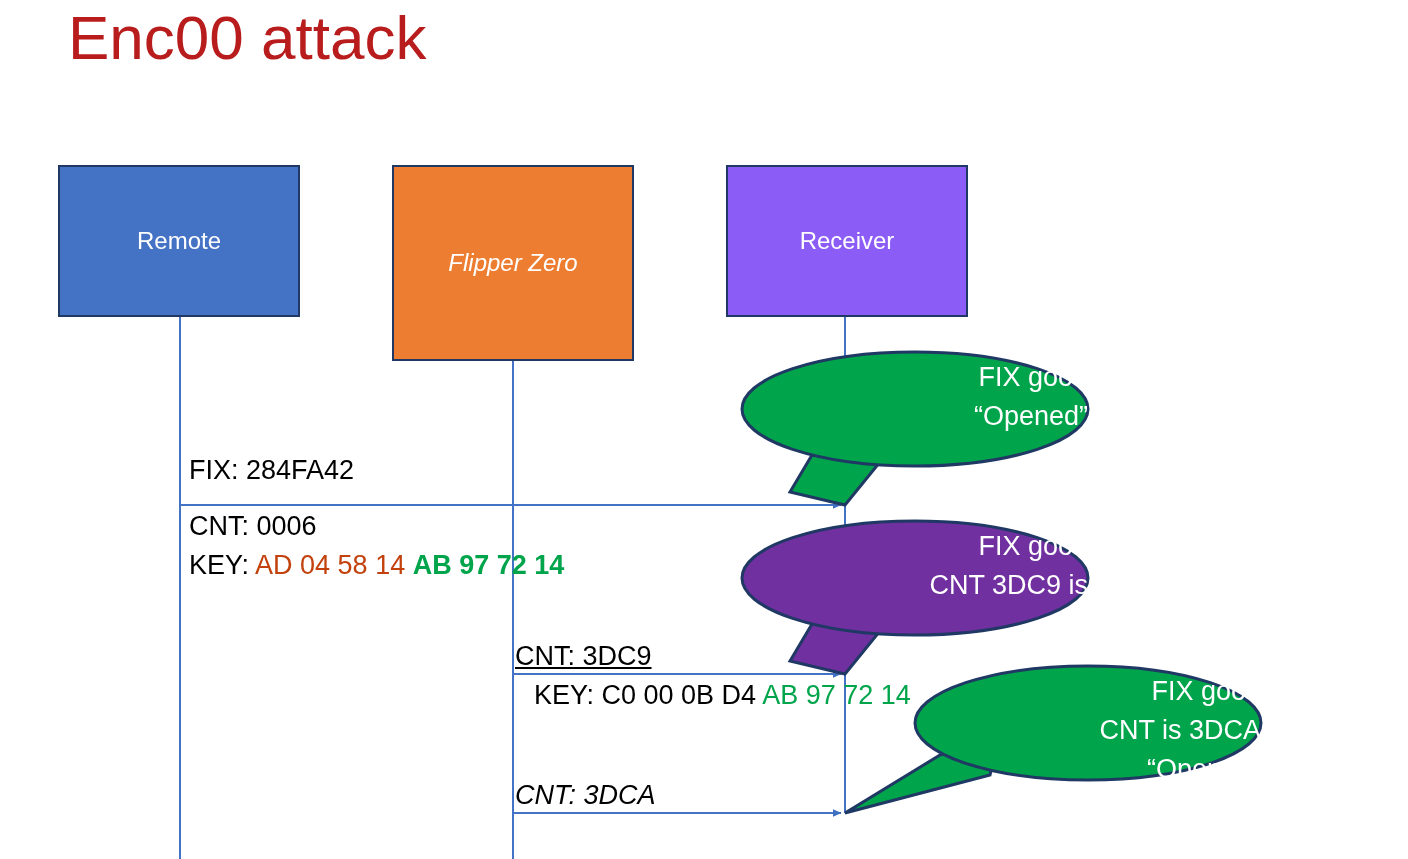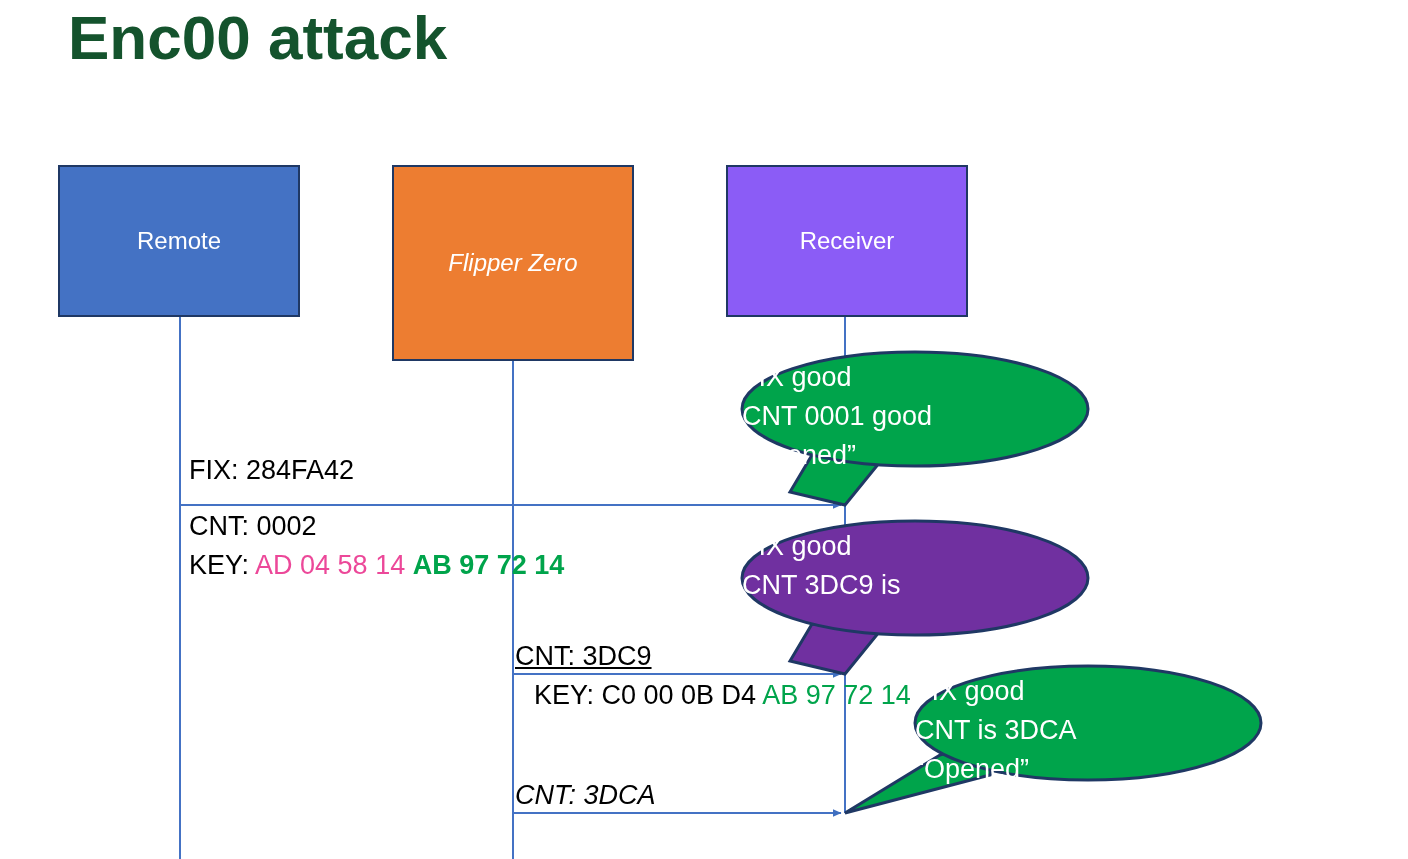--- a/index.html
+++ b/index.html
@@ -22,22 +22,22 @@
     left: 0;
     top: 0;
     width: 1408px;
     height: 859px;
   }
   .title {
     position: absolute;
     left: 68px;
     top: 2px;
     font-size: 62px;
-    font-weight: 700;
-    color: #14532d;
+    font-weight: 400;
+    color: #b91c1c;
     letter-spacing: 0px;
     white-space: nowrap;
   }
   .actor-box {
     position: absolute;
     border: 2px solid #1F3864;
     box-sizing: border-box;
     display: flex;
     align-items: center;
     justify-content: center;
@@ -49,34 +49,34 @@
     white-space: nowrap;
   }
   .msg-label {
     position: absolute;
     font-size: 27px;
     color: #000000;
     white-space: nowrap;
     line-height: 1.12;
   }
   .msg-label .red {
-    color: #ec4899;
+    color: #c2410c;
   }
   .msg-label .green-b {
     color: #00A44B;
     font-weight: bold;
   }
   .msg-label .green {
     color: #00A44B;
   }
   .bubble-text {
     position: absolute;
     color: #ffffff;
     font-size: 27px;
-    text-align: left;
+    text-align: right;
     line-height: 1.45;
     white-space: nowrap;
     pointer-events: none;
   }
 </style>
 </head>
 <body>
 
 <div id="slide">
 
@@ -123,38 +123,37 @@
   <div class="actor-box" style="left:392px; top:165px; width:242px; height:196px; background:#ED7D31;font-style:italic;">
     <span class="actor-label">Flipper Zero</span>
   </div>
 
   <div class="actor-box" style="left:726px; top:165px; width:242px; height:152px; background:#8b5cf6;">
     <span class="actor-label">Receiver</span>
   </div>
 
   <div class="msg-label" style="left:189px; top:455px;">FIX: 284FA42</div>
 
-  <div class="msg-label" style="left:189px; top:511px;">CNT: 0002</div>
+  <div class="msg-label" style="left:189px; top:511px;">CNT: 0006</div>
 
   <div class="msg-label" style="left:189px; top:550px;">
     <span>KEY: </span><span class="red">AD 04 58 14</span><span>&nbsp;</span><span class="green-b">AB 97 72 14</span>
   </div>
 
   <div class="msg-label" style="left:515px; top:641px;text-decoration:underline;">CNT: 3DC9</div>
 
   <div class="msg-label" style="left:515px; top:680px;padding-left:19px;">
     <span>KEY: C0 00 0B D4 </span><span class="green">AB 97 72 14</span>
   </div>
 
   <div class="msg-label" style="left:515px; top:780px;font-style:italic;">CNT: 3DCA</div>
 
 
   <div class="bubble-text" style="left:742px; top:358px; width:346px;">
     <div>FIX good</div>
-    <div>CNT 0001 good</div>
     <div>“Opened”</div>
   </div>
 
   <div class="bubble-text" style="left:742px; top:527px; width:346px;">
     <div>FIX good</div>
     <div>CNT 3DC9 is</div>
   </div>
 
   <div class="bubble-text" style="left:915px; top:672px; width:346px;">
     <div>FIX good</div>

